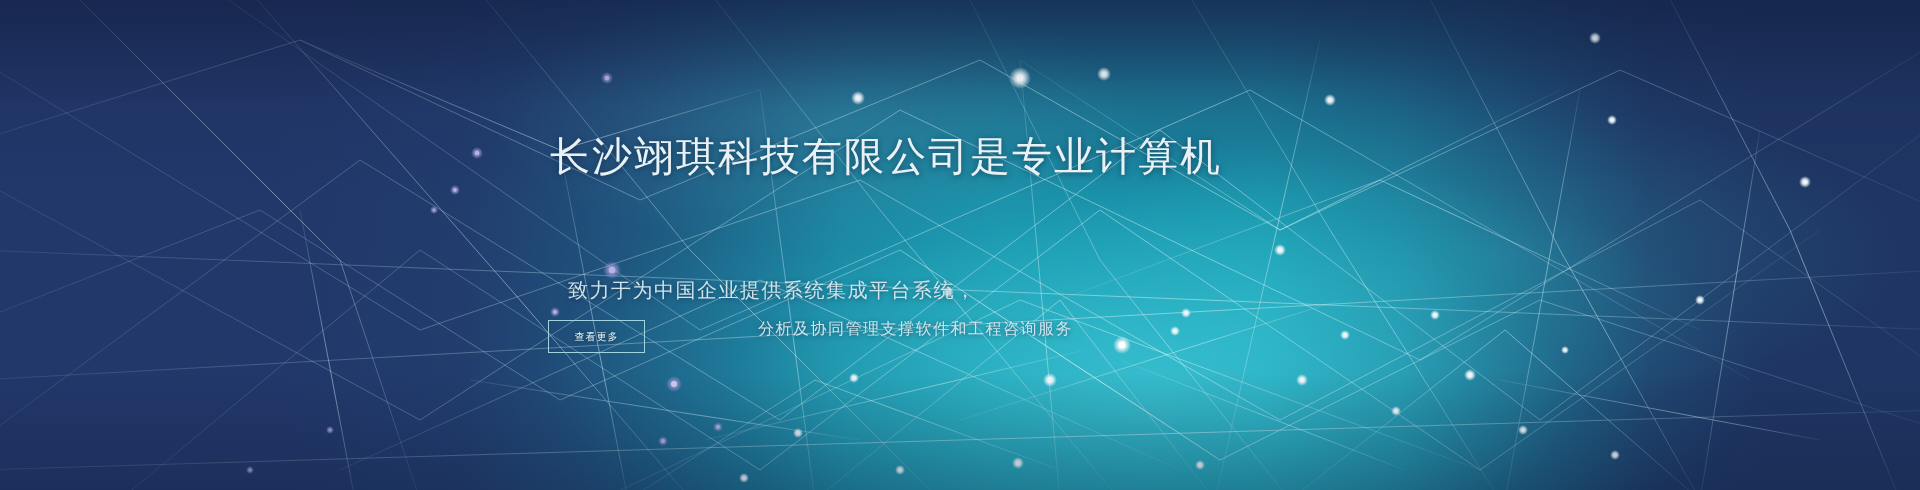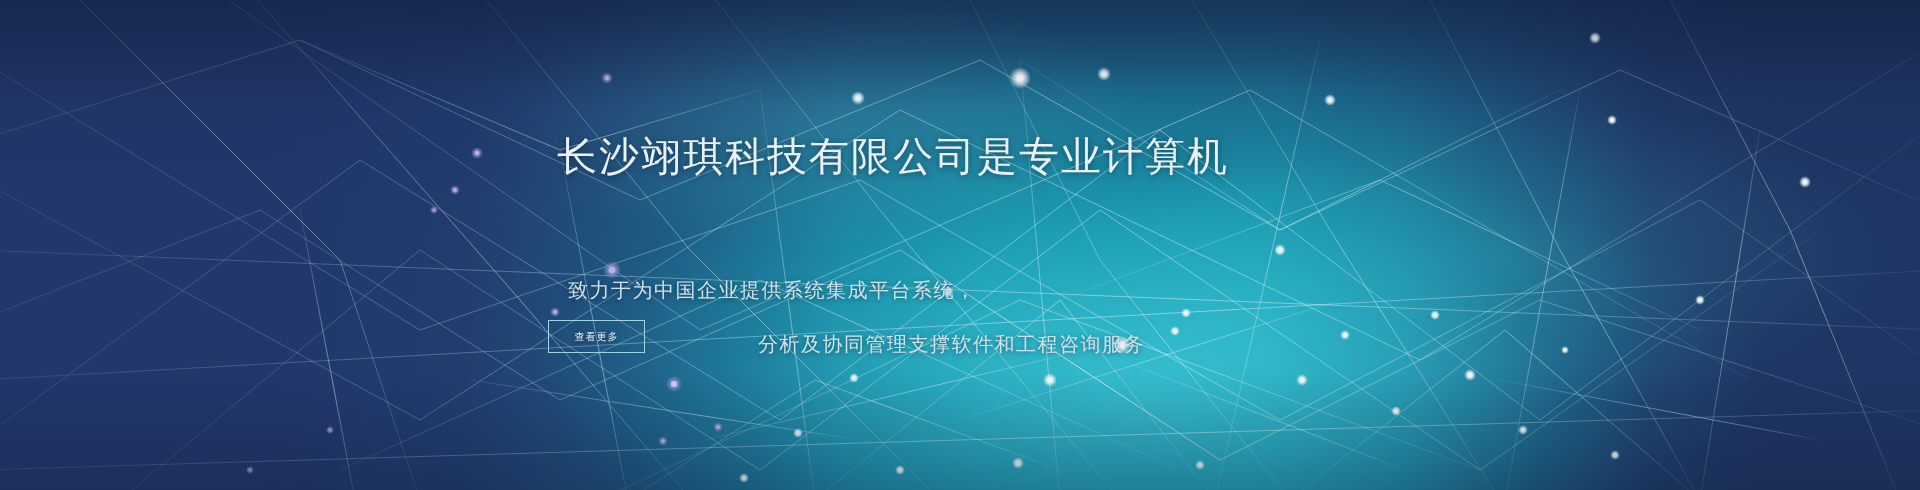--- a/index.html
+++ b/index.html
@@ -73,38 +73,38 @@
     left:550px; top:131px;
     width:900px;
     color:#e8f1f6;
     font-size:40px;
     line-height:50px;
     letter-spacing:2px;
     font-weight:400;
     text-shadow:0 1px 6px rgba(8,24,46,0.55);
     pointer-events:auto;
   }
-  .headline div{white-space:nowrap;margin-left:7px;}
+  .headline div{white-space:nowrap;}
 
   .sub1{
     position:absolute;
     left:568px; top:276px;
     color:#cfe3ec;
     font-size:20px;
     line-height:28px;
     letter-spacing:1.5px;
     text-shadow:0 1px 5px rgba(8,24,46,0.5);
     white-space:nowrap;
     pointer-events:auto;
   }
   .sub2{
     position:absolute;
-    left:758px; top:330px;
+    left:758px; top:315px;
     color:#cfe3ec;
-    font-size:20px;
+    font-size:16px;
     line-height:28px;
     letter-spacing:1.5px;
     text-shadow:0 1px 5px rgba(8,24,46,0.5);
     white-space:nowrap;
     pointer-events:auto;
   }
 
   .more-btn{
     position:absolute;
     left:548px; top:320px;

